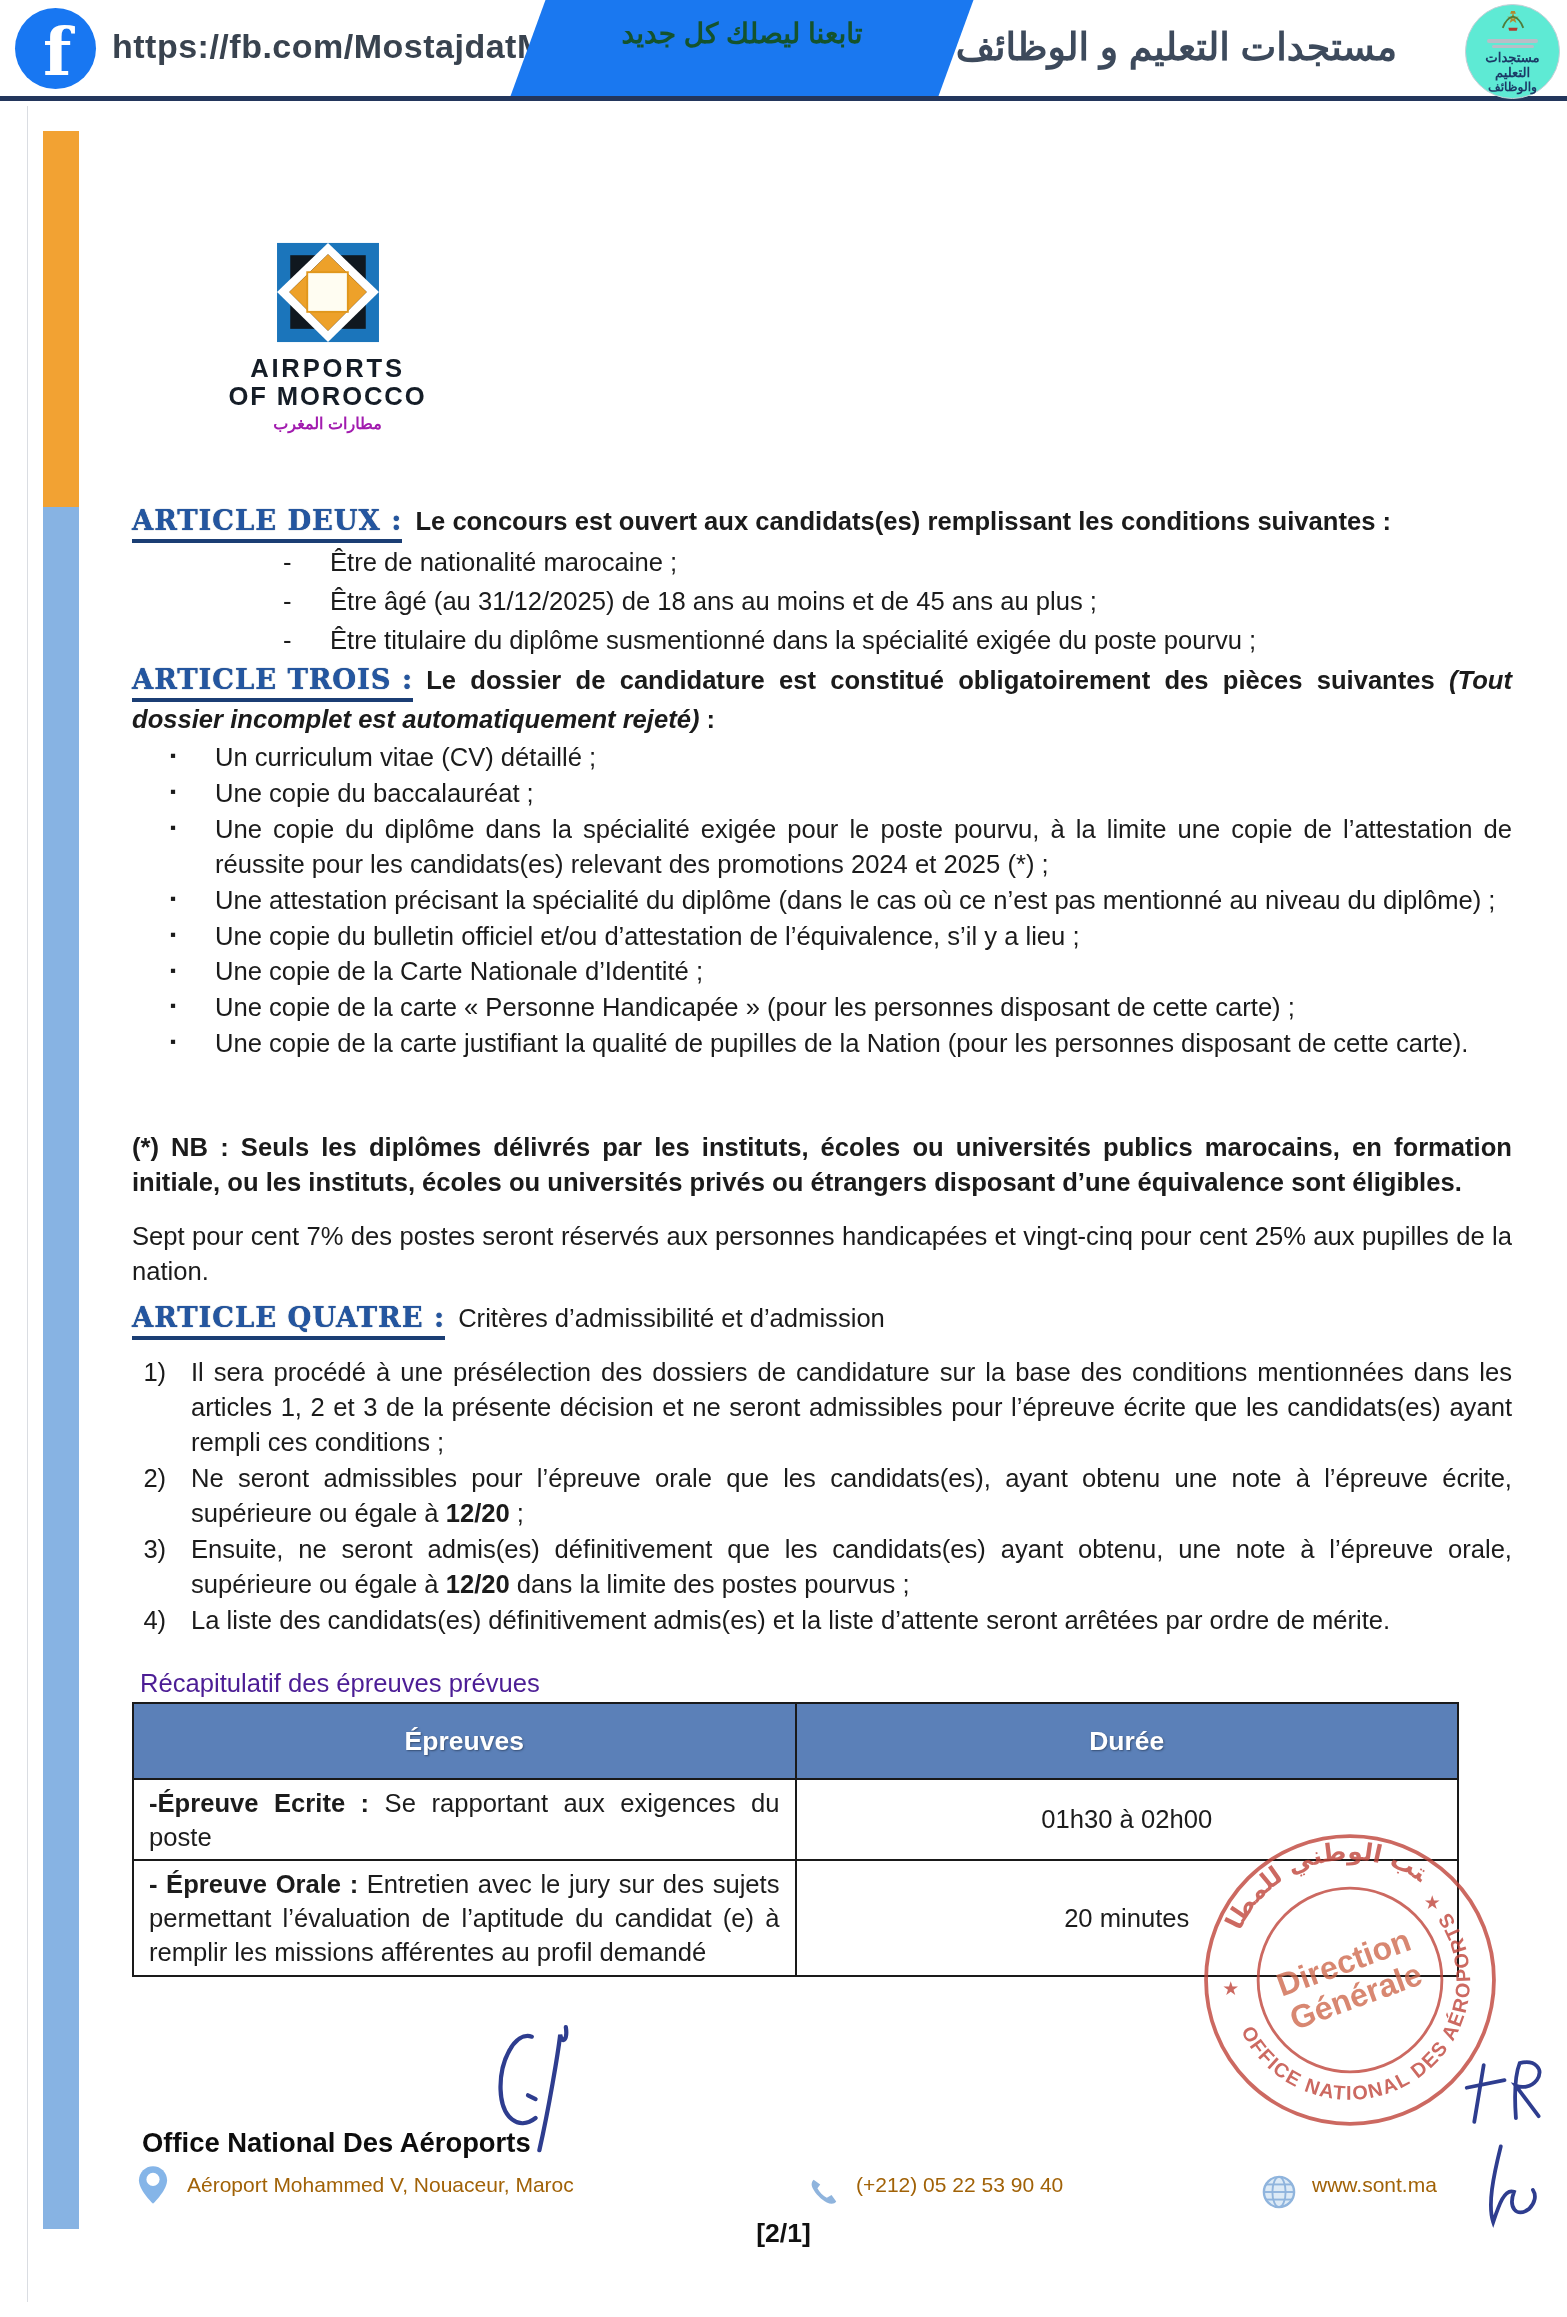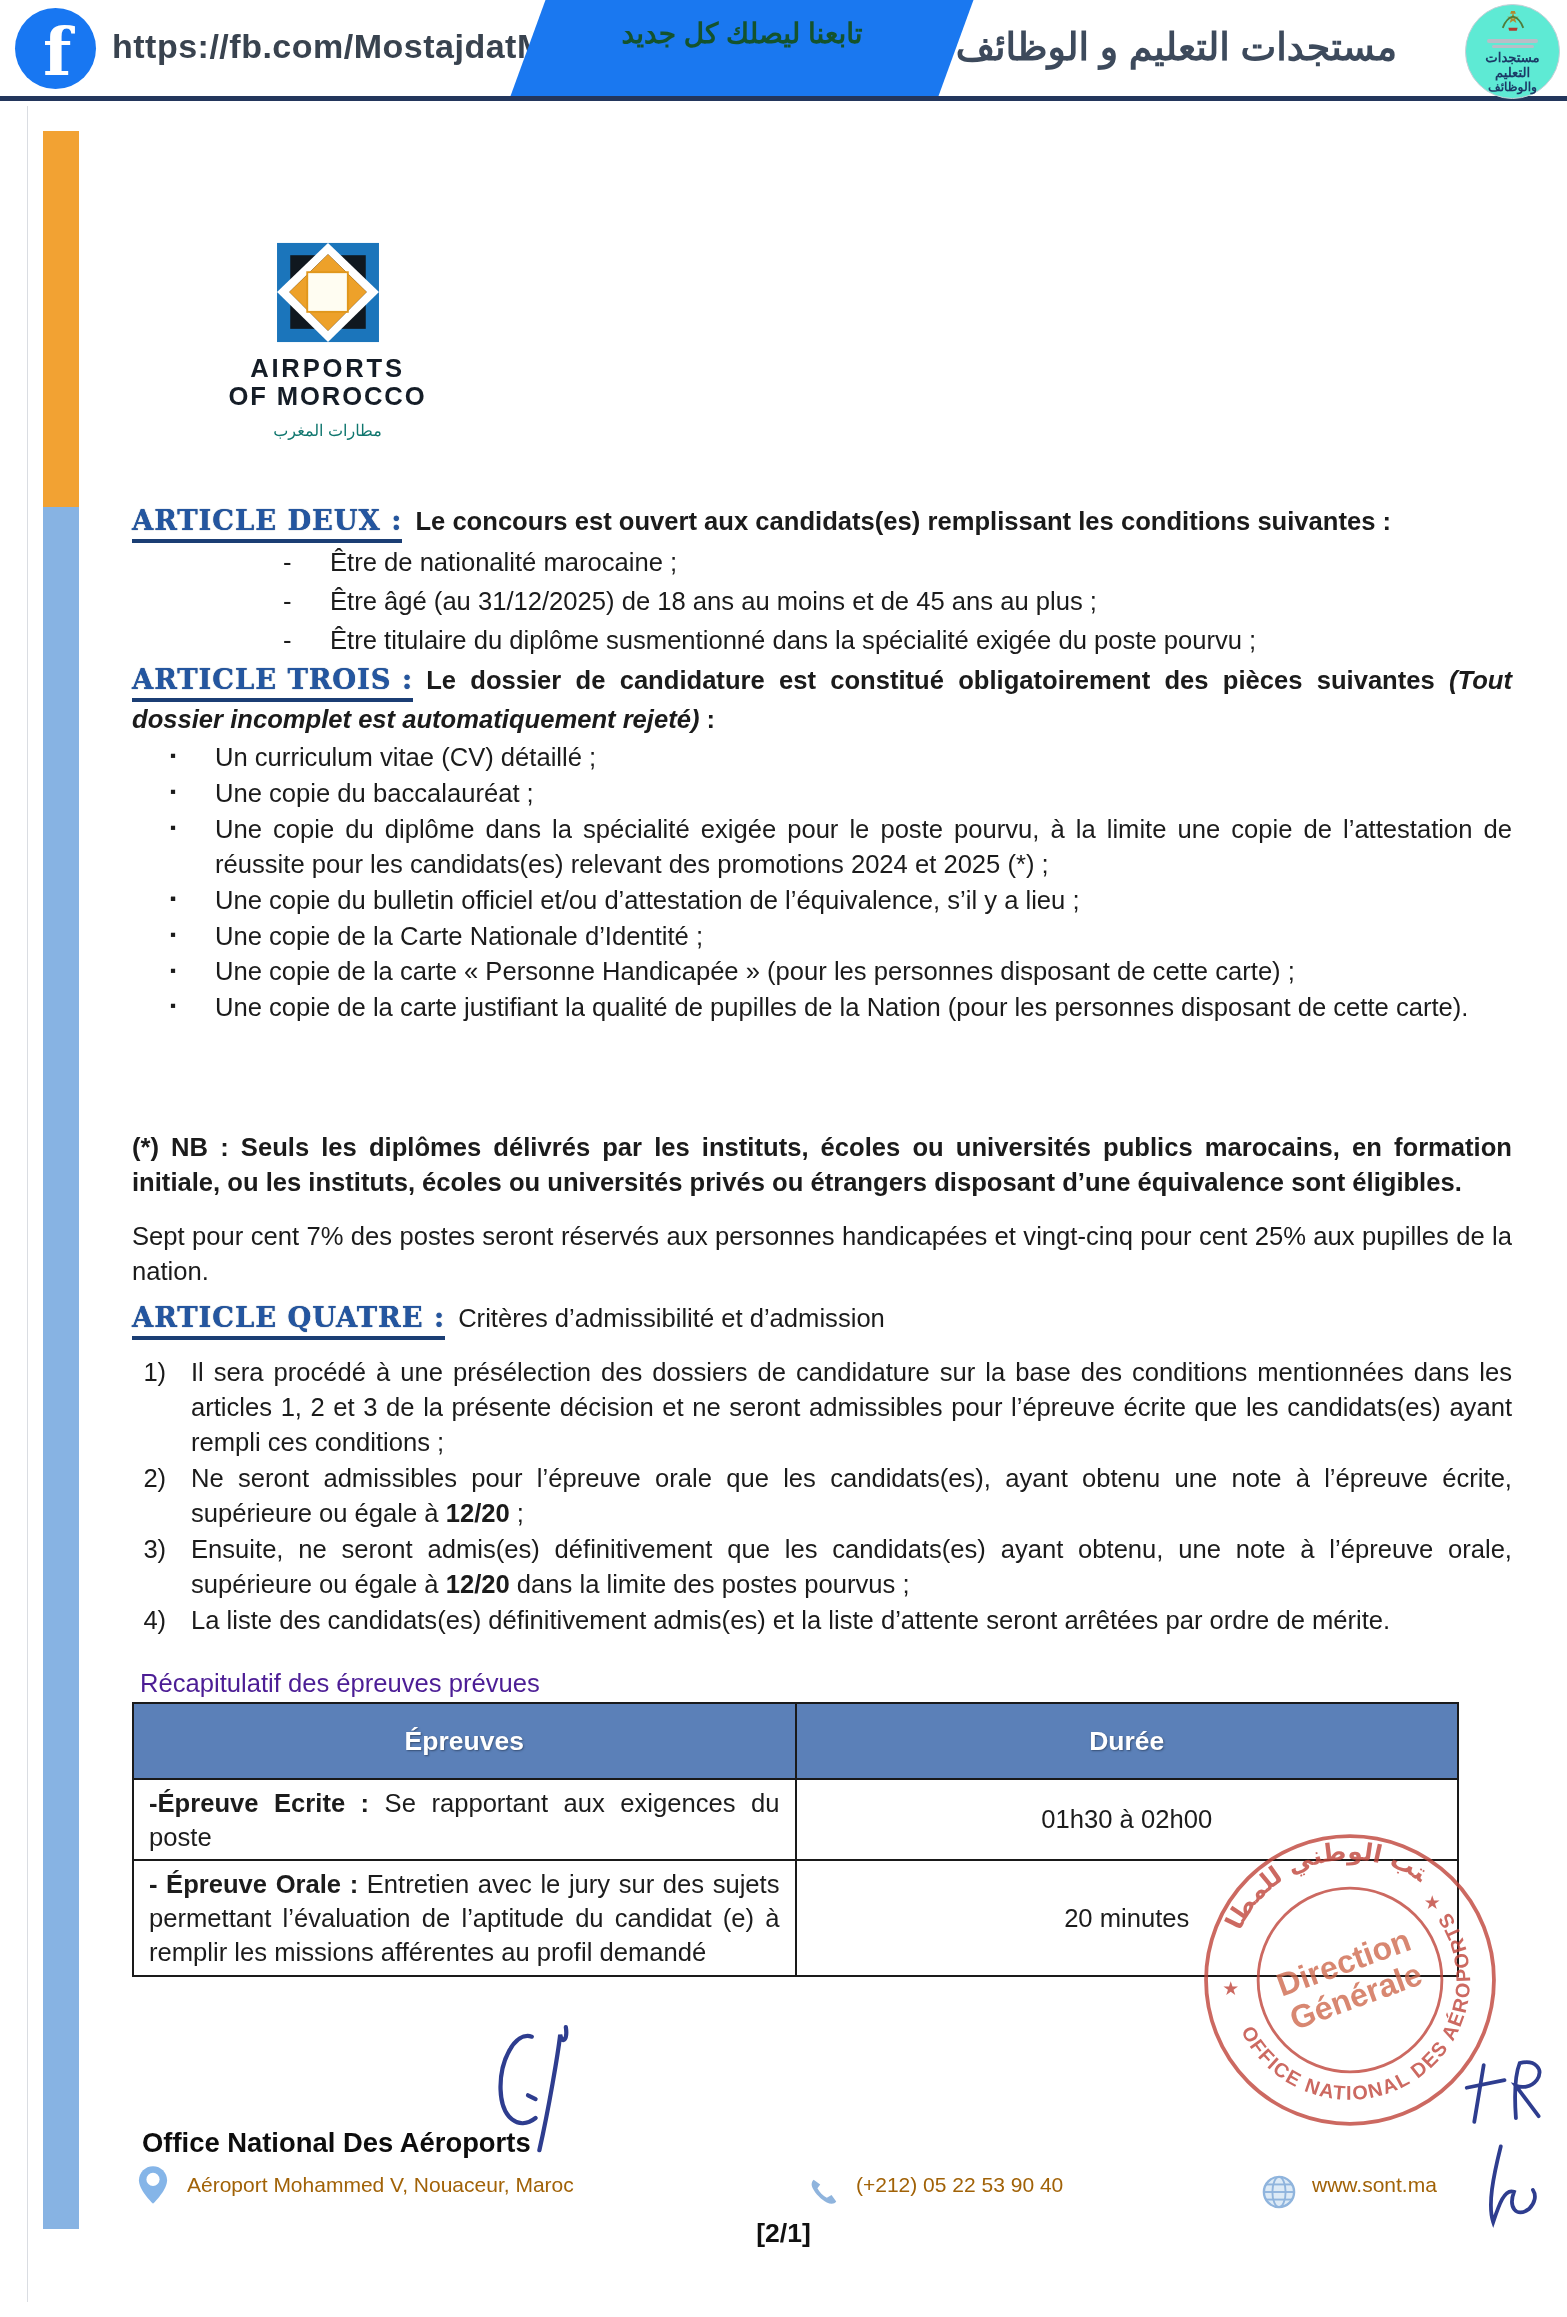--- a/index.html
+++ b/index.html
@@ -22,21 +22,21 @@
 
   
   .edge-left{position:absolute;left:26.5px;top:106px;width:1.9px;height:2196px;background:#dadde2;}
   .bar-orange{position:absolute;left:43px;top:131px;width:36px;height:377px;background:#f2a233;}
   .bar-blue{position:absolute;left:43px;top:507px;width:36px;height:1722px;background:#87b3e3;}
 
   
   .org-logo{position:absolute;left:227px;top:242px;width:201px;text-align:center;}
   .org-logo .l1{font-size:25.6px;font-weight:800;color:#151d27;letter-spacing:2.8px;line-height:28px;margin-top:7.6px;}
   .org-logo .l2{font-size:25.6px;font-weight:800;color:#151d27;letter-spacing:1.9px;line-height:28px;}
-  .org-logo .lar{font-size:16px;font-weight:normal;color:#0f766e;margin-top:11px;}
+  .org-logo .lar{font-size:16px;font-weight:bold;color:#a21caf;margin-top:4px;}
 
   
   .doc{position:absolute;left:132px;width:1380px;font-size:25.6px;line-height:35px;color:#1b1b1b;}
   .art-h{display:inline-block;font-family:"DejaVu Serif",serif;font-weight:700;font-size:27.4px;color:#2456a0;letter-spacing:0.9px;border-bottom:4.7px solid #1b3e74;padding-bottom:0.9px;margin-right:13.2px;text-shadow:0 0 0.9px #16365f;}
   .bold{font-weight:bold;}
   .bolditalic{font-weight:bold;font-style:italic;}
   .just{text-align:justify;}
 
   ul.dashlist,ul.sqlist,ol.numlist{list-style:none;margin:0;padding:0;}
   ul.dashlist li{margin-left:151px;line-height:39px;}
@@ -130,21 +130,21 @@
   </div>
 
   <div class="doc just" style="top:662px;">
     <span class="art-h">ARTICLE TROIS :</span><span class="bold">Le dossier de candidature est constitué obligatoirement des pièces suivantes </span><span class="bolditalic">(Tout dossier incomplet est automatiquement rejeté)</span><span class="bold"> :</span>
   </div>
   <div class="doc" style="top:740px;">
     <ul class="sqlist">
       <li><span class="blt">▪</span><span>Un curriculum vitae (CV) détaillé ;</span></li>
       <li><span class="blt">▪</span><span>Une copie du baccalauréat ;</span></li>
       <li><span class="blt">▪</span><span>Une copie du diplôme dans la spécialité exigée pour le poste pourvu, à la limite une copie de l’attestation de réussite pour les candidats(es) relevant des promotions 2024 et 2025 (*) ;</span></li>
-      <li><span class="blt">▪</span></li>
+      <li><span class="blt">▪</span><span>Une attestation précisant la spécialité du diplôme (dans le cas où ce n’est pas mentionné au niveau du diplôme) ;</span></li>
       <li><span class="blt">▪</span><span>Une copie du bulletin officiel et/ou d’attestation de l’équivalence, s’il y a lieu ;</span></li>
       <li><span class="blt">▪</span><span>Une copie de la Carte Nationale d’Identité ;</span></li>
       <li><span class="blt">▪</span><span>Une copie de la carte « Personne Handicapée » (pour les personnes disposant de cette carte) ;</span></li>
       <li><span class="blt">▪</span><span>Une copie de la carte justifiant la qualité de pupilles de la Nation (pour les personnes disposant de cette carte).</span></li>
     </ul>
   </div>
 
   <div class="doc just bold" style="top:1130px;">(*) NB : Seuls les diplômes délivrés par les instituts, écoles ou universités publics marocains, en formation initiale, ou les instituts, écoles ou universités privés ou étrangers disposant d’une équivalence sont éligibles.</div>
   <div class="doc just" style="top:1219px;">Sept pour cent 7% des postes seront réservés aux personnes handicapées et vingt-cinq pour cent 25% aux pupilles de la nation.</div>
 

